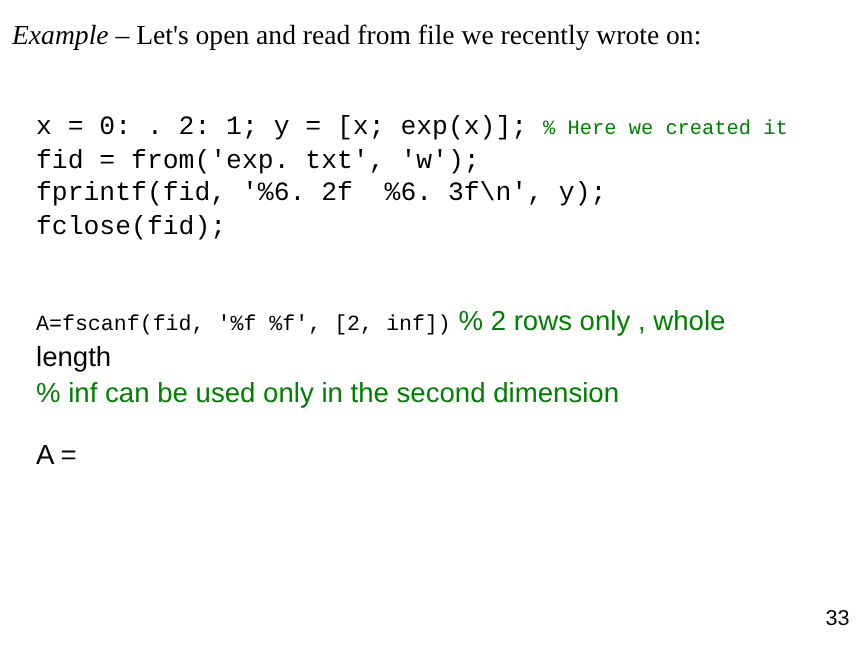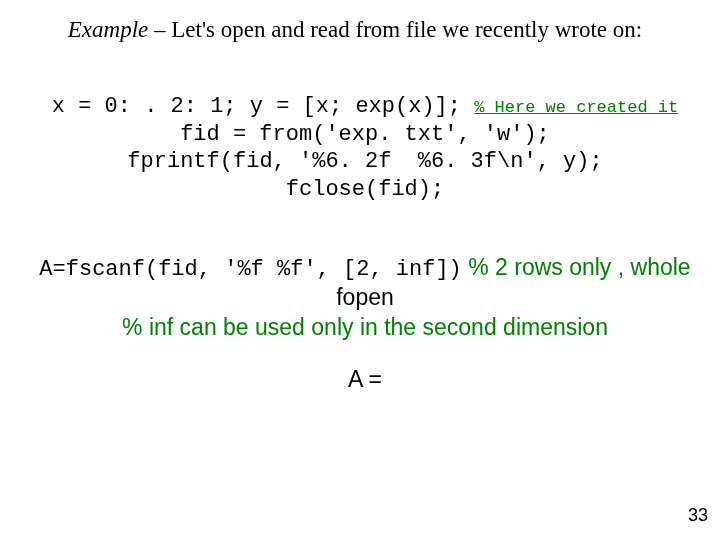--- a/index.html
+++ b/index.html
@@ -8,22 +8,21 @@
     width: 720px;
     height: 540px;
     background: #fff;
     font-family: "Times New Roman", Times, serif;
     font-size: 23px;
     color: #000;
     position: relative;
     overflow: hidden;
   }
   .slide {
-    padding: 16px 10px 0 0;
-    text-align: center;
+    padding: 16px 10px 0 10px;
   }
   .heading {
     margin: 0 0 22px 0;
     line-height: 1.2;
   }
   .italic { font-style: italic; }
   .code {
     font-family: "Courier New", Courier, monospace;
     white-space: pre;
     line-height: 1.25;
@@ -31,21 +30,20 @@
   }
   .code-block1,
   .code-block2 {
     padding-left: 20px;
     margin-bottom: 20px;
   }
   .comment {
     font-family: "Courier New", Courier, monospace;
     color: #008000;
     font-size: 17px;
-    text-decoration: underline;
   }
   .comment-big {
     color: #008000;
     font-family: "Times New Roman", Times, serif;
     font-size: 23px;
   }
   .sans {
     font-family: Arial, Helvetica, sans-serif;
     font-size: 23px;
   }
@@ -81,22 +79,22 @@
   <div class="code code-block1">
 <span>x = 0: . 2: 1; y = [x; exp(x)]; </span><span class="comment">% Here we created it</span>
 <span>fid = from('exp. txt', 'w');</span>
 <span>fprintf(fid, '%6. 2f  %6. 3f\n', y);</span>
 <span>fclose(fid);</span>
 </div>
 
 
   <div class="para">
     <br>
-    <span class="code" style="font-size:22px">A=fscanf(fid, '%f %f', [2, inf])</span><span class="sans comment-big"> % 2 rows only , whole</span><br>
-    <span class="sans">fopen</span><br>
+    <span class="code" style="font-size:18px">A=fscanf(fid, '%f %f', [2, inf])</span><span class="sans comment-big"> % 2 rows only , whole</span><br>
+    <span class="sans">length</span><br>
     <span class="sans comment-big">% inf can be used only in the second dimension</span>
   </div>
 
   <div class="matrix" style="margin-top:22px">
     <div>A =</div>
   </div>
 
 </div>
 
 <div class="pagenum">33</div>

